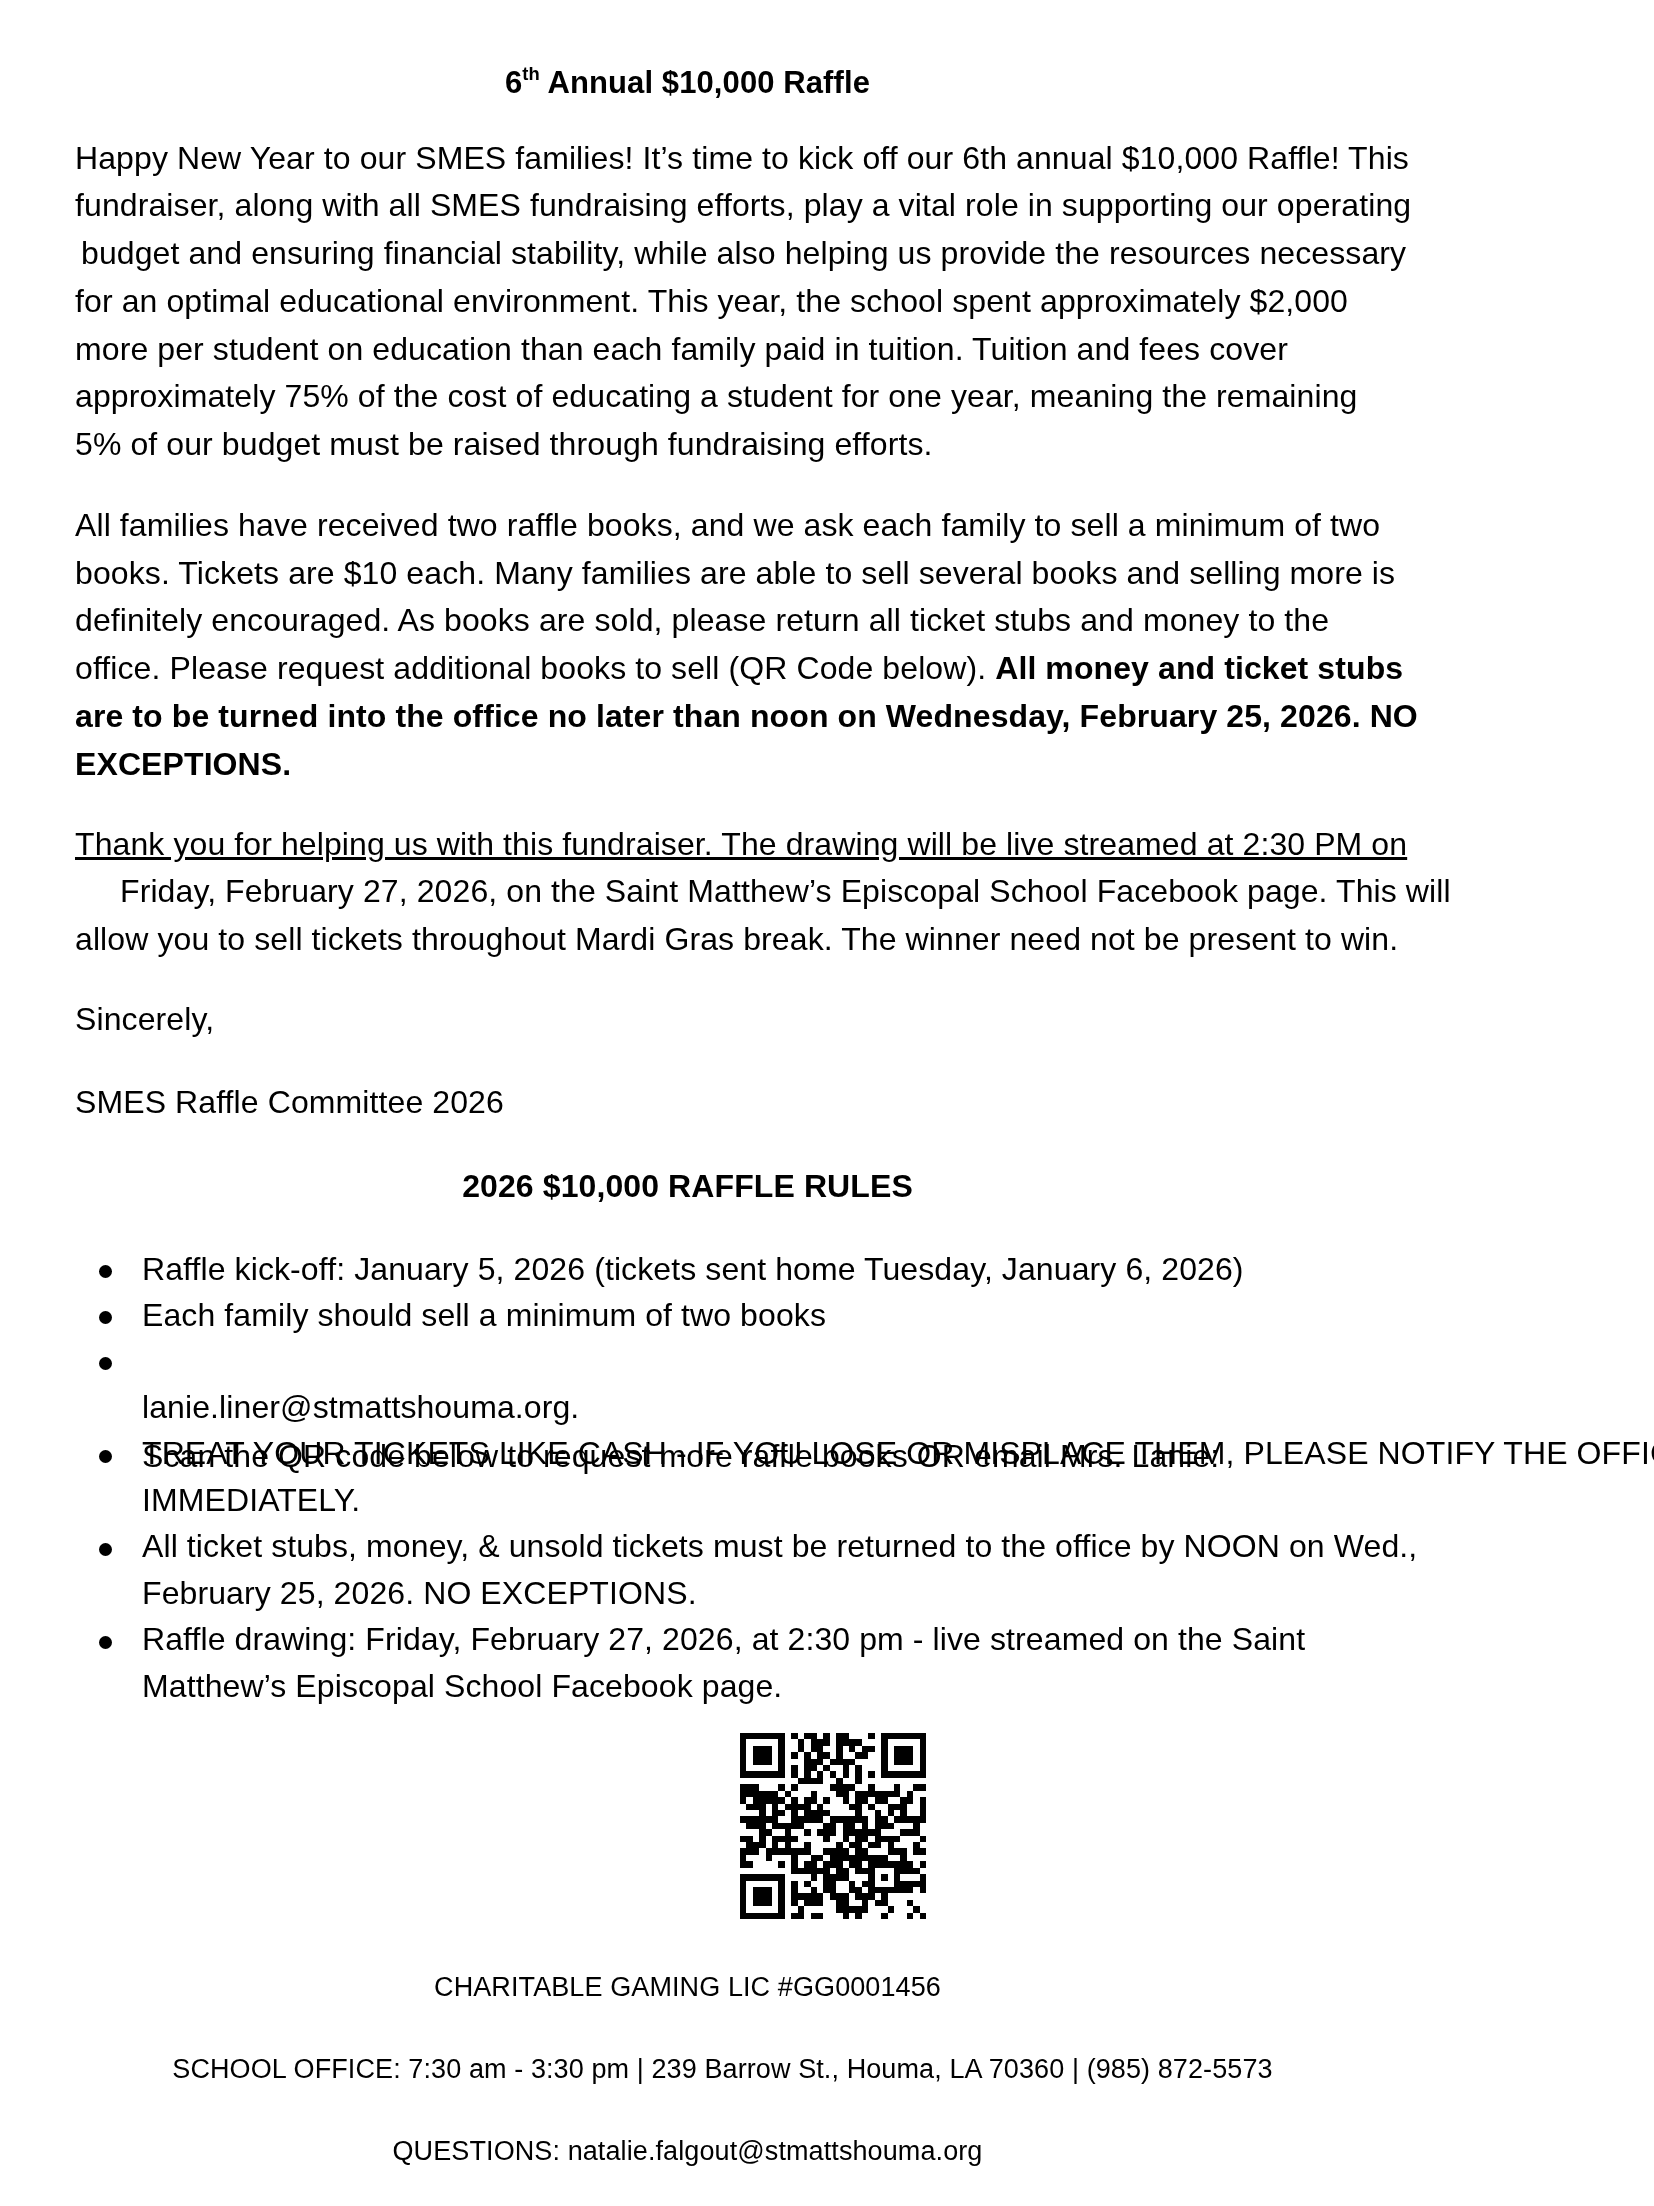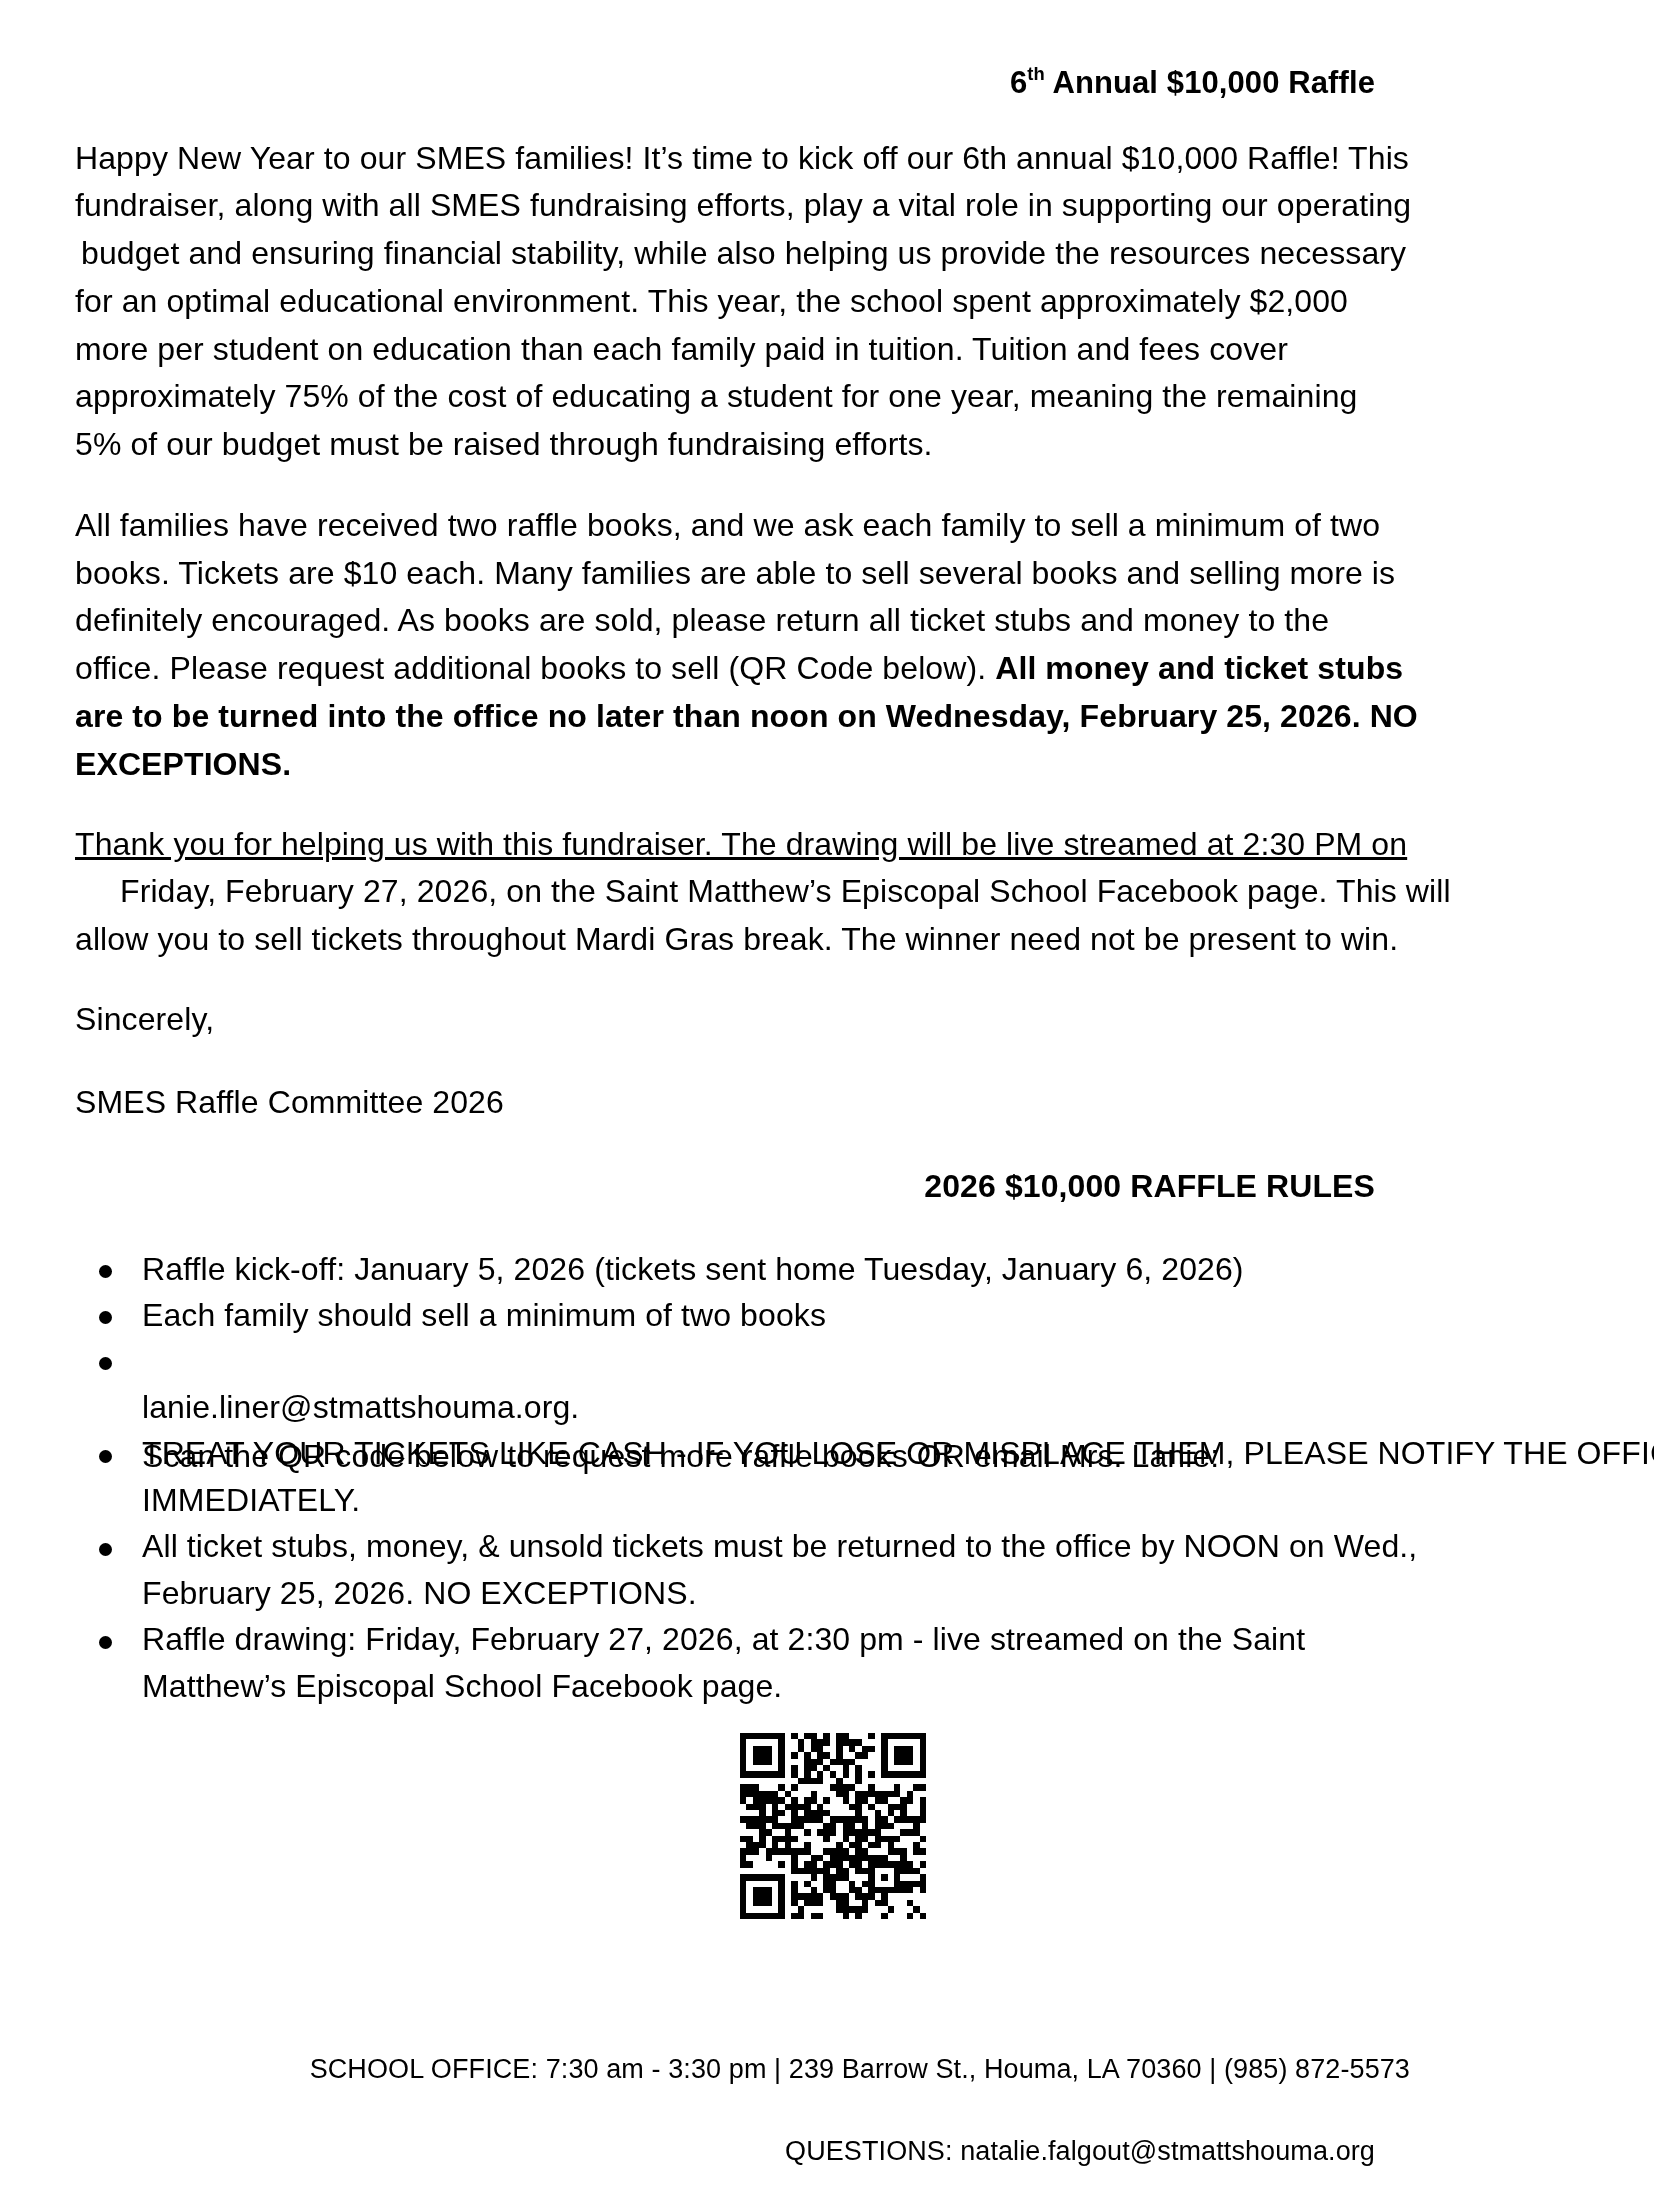--- a/index.html
+++ b/index.html
@@ -1,20 +1,20 @@
 <!DOCTYPE html>
 <html style="font-size:14.7px"><head>
 <meta charset="utf-8">
 <style>
   html, body { margin: 0; padding: 0; background: #ffffff; }
   body { width: 1655px; height: 2207px; position: relative; overflow: hidden;
          font-family: "Liberation Sans", "DejaVu Sans", sans-serif; color: #000; }
   .page { position: absolute; left: 0; top: 0; width: 1655px; height: 2207px; background: #fff; }
   .line { position: absolute; left: 75px; white-space: nowrap; font-size: 32px; line-height: 37px; letter-spacing: 0.1px; }
-  .center { left: 0; width: 1375px; text-align: right; }
+  .center { left: 0; width: 1375px; text-align: center; }
   .bold { font-weight: bold; }
   .title { font-size: 31px; font-weight: bold; }
   .title sup { font-size: 18.4px; vertical-align: 13px; line-height: 0; }
   .bullet { position: absolute; left: 99px; width: 13px; height: 13px; border-radius: 50%; background: #000; }
   .bl { left: 142px; }
   .foot { font-size: 27px; }
   .qr { position: absolute; left: 740px; top: 1733px; width: 186px; height: 186px; }
   .qr svg { display: block; width: 100%; height: 100%; }
 </style>
 </head>
@@ -549,16 +549,17 @@
         <rect x="11" y="28" width="1" height="1" fill="#000"></rect>
         <rect x="12" y="28" width="1" height="1" fill="#000"></rect>
         <rect x="16" y="28" width="1" height="1" fill="#000"></rect>
         <rect x="18" y="28" width="1" height="1" fill="#000"></rect>
         <rect x="22" y="28" width="1" height="1" fill="#000"></rect>
         <rect x="26" y="28" width="1" height="1" fill="#000"></rect>
         <rect x="28" y="28" width="1" height="1" fill="#000"></rect>
       </svg>
   </div>
 
+  <div class="line center foot" style="top:1969px;">CHARITABLE GAMING LIC #GG0001456</div>
   <div class="line center foot" style="top:2051px;margin-left:35px;">SCHOOL OFFICE: 7:30 am - 3:30 pm | 239 Barrow St., Houma, LA 70360 | (985) 872-5573</div>
   <div class="line center foot" style="top:2133px;">QUESTIONS: natalie.falgout@stmattshouma.org</div>
 </div>
 
 
 </body></html>

